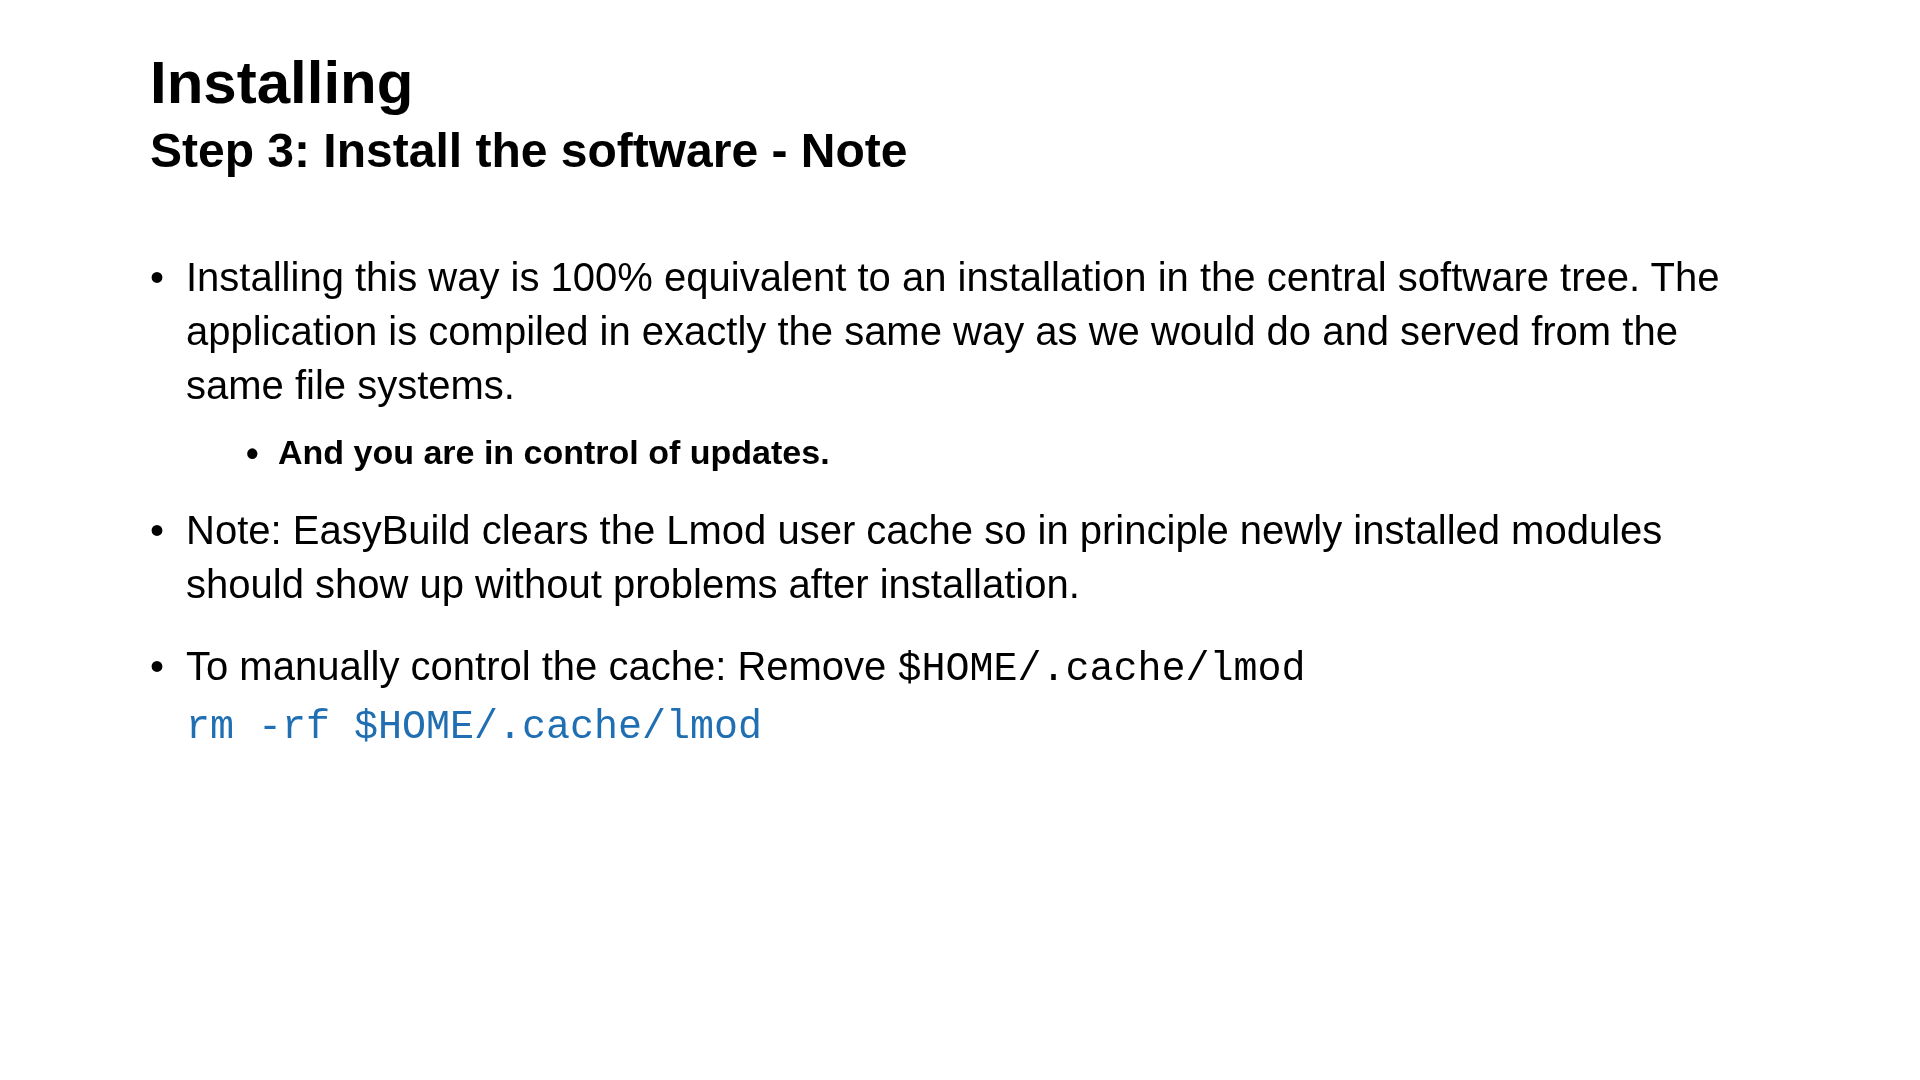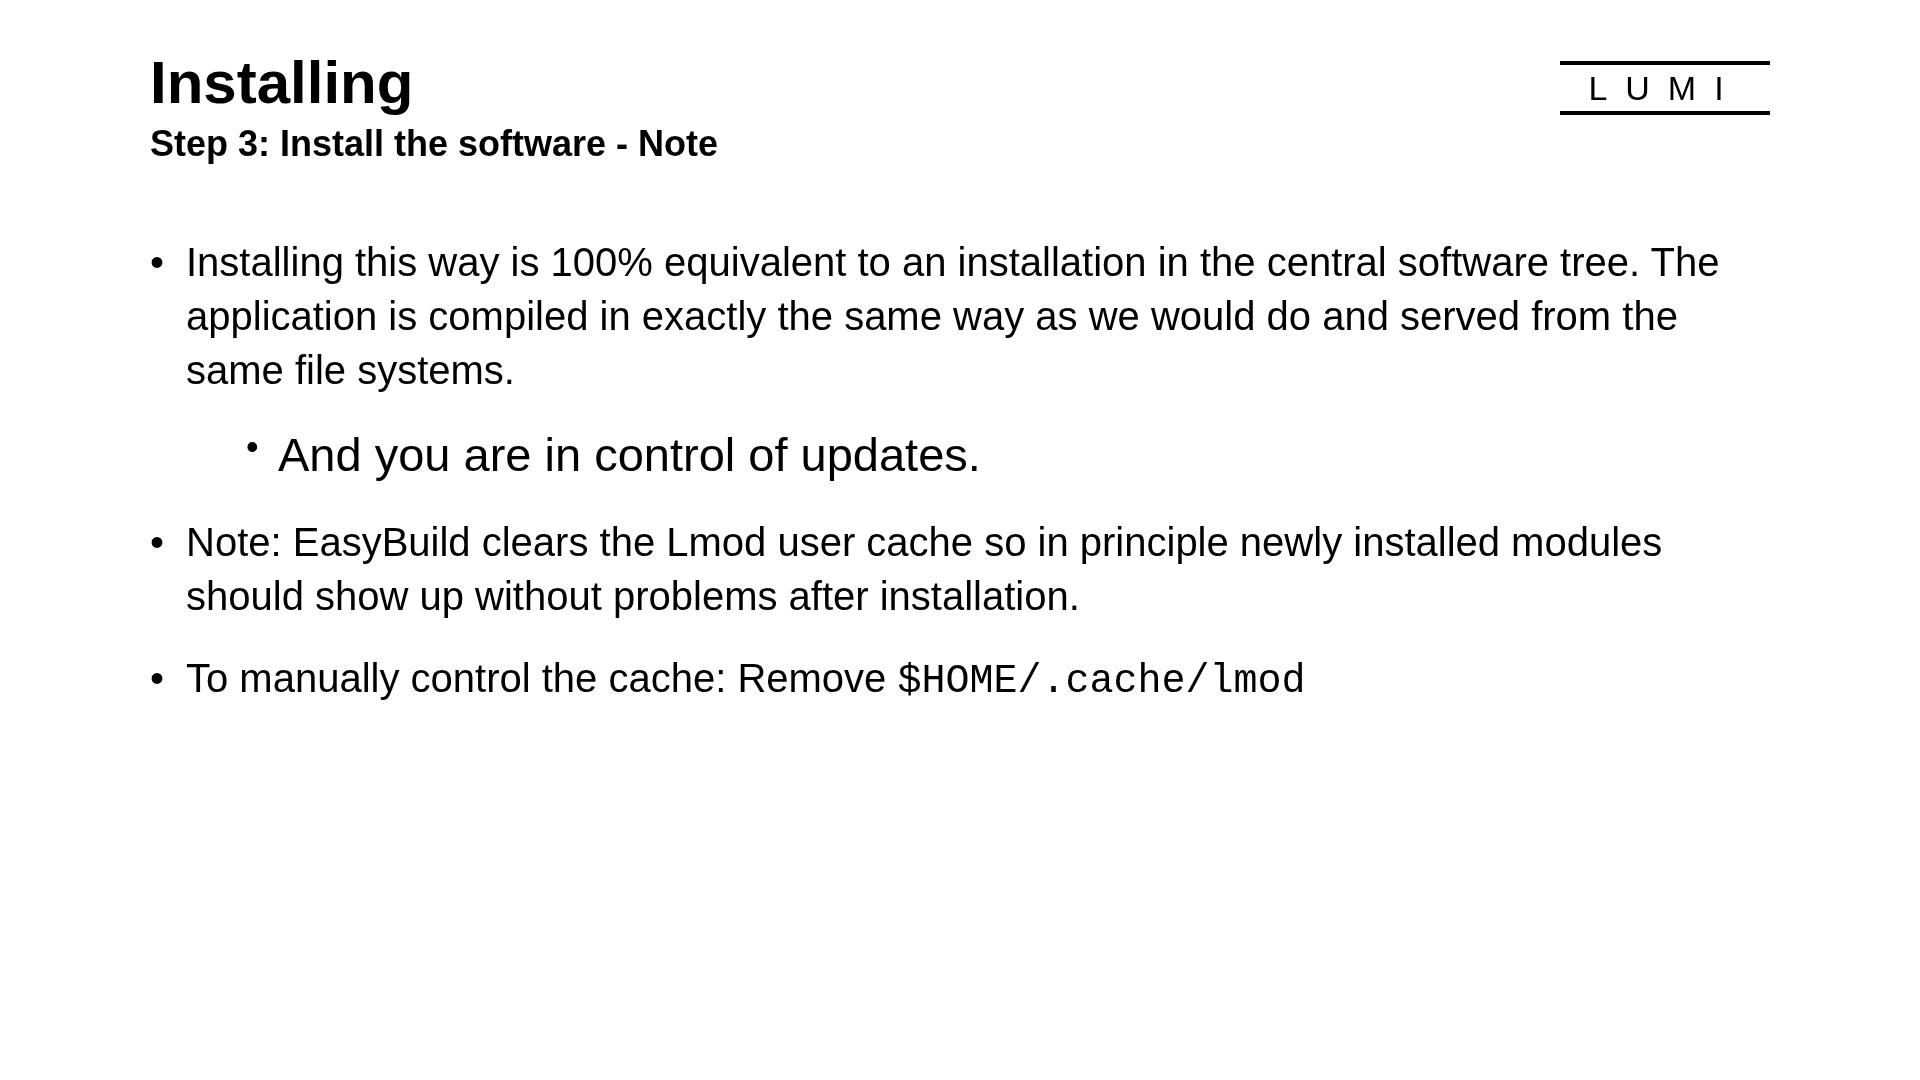--- a/index.html
+++ b/index.html
@@ -31,21 +31,21 @@
   .title {
     font-family: "Century Gothic", "Segoe UI", Arial, sans-serif;
     font-weight: 700;
     font-size: 60px;
     line-height: 1.1;
     margin: 0;
   }
   .subtitle {
     font-family: "Century Gothic", "Segoe UI", Arial, sans-serif;
     font-weight: 700;
-    font-size: 36px;
+    font-size: 48px;
     line-height: 1.2;
     margin: 6px 0 0 0;
   }
   .logo {
     margin-top: 10px;
   }
   .logo svg {
     display: block;
   }
   .body {
@@ -67,22 +67,23 @@
     content: "•";
     position: absolute;
     left: 0;
     top: 0;
     font-size: 40px;
     line-height: 1.35;
   }
   ul.level2 {
     list-style: none;
     padding-left: 60px;
-    margin: 26px 0 0 0;
-    font-size: 47px;
+    margin: 18px 0 0 0;
+    font-size: 34px;
+    font-weight: bold;
   }
   ul.level2 > li {
     position: relative;
     padding-left: 32px;
     margin: 0 0 18px 0;
   }
   ul.level2 > li::before {
     content: "•";
     position: absolute;
     left: 0;
@@ -103,45 +104,39 @@
 </head>
 <body>
 
 <div class="slide">
 
   <div class="header">
     <div class="titles">
       <h1 class="title">Installing</h1>
       <h2 class="subtitle">Step 3: Install the software - Note</h2>
     </div>
-    <div class="logo">
-      <svg width="210" height="56" viewBox="0 0 210 56" aria-hidden="true">
-        <line x1="0" y1="3" x2="210" y2="3" stroke="#000" stroke-width="4"></line>
-        <line x1="0" y1="53" x2="210" y2="53" stroke="#000" stroke-width="4"></line>
-        <text x="105" y="40" text-anchor="middle" font-family="Arial, sans-serif" font-size="34" letter-spacing="18" fill="#000">LUMI</text>
-      </svg>
-    </div>
   </div>
 
   <div class="body">
     <ul class="level1">
 
       <li>
         <span>Installing this way is 100% equivalent to an installation in the central software tree. The application is compiled in exactly the same way as we would do and served from the same file systems.</span>
         <ul class="level2">
           <li>
             <span>And you are in control of updates.</span>
           </li>
         </ul>
       </li>
 
       <li>
         <span>Note: EasyBuild clears the Lmod user cache so in principle newly installed modules should show up without problems after installation.</span>
       </li>
 
       <li>
         <span>To manually control the cache: Remove </span><span class="mono">$HOME/.cache/lmod</span>
+        <span class="cmd">rm -rf $HOME/.cache/lmod</span>
       </li>
 
     </ul>
   </div>
 
 </div>
 
 </body></html>

